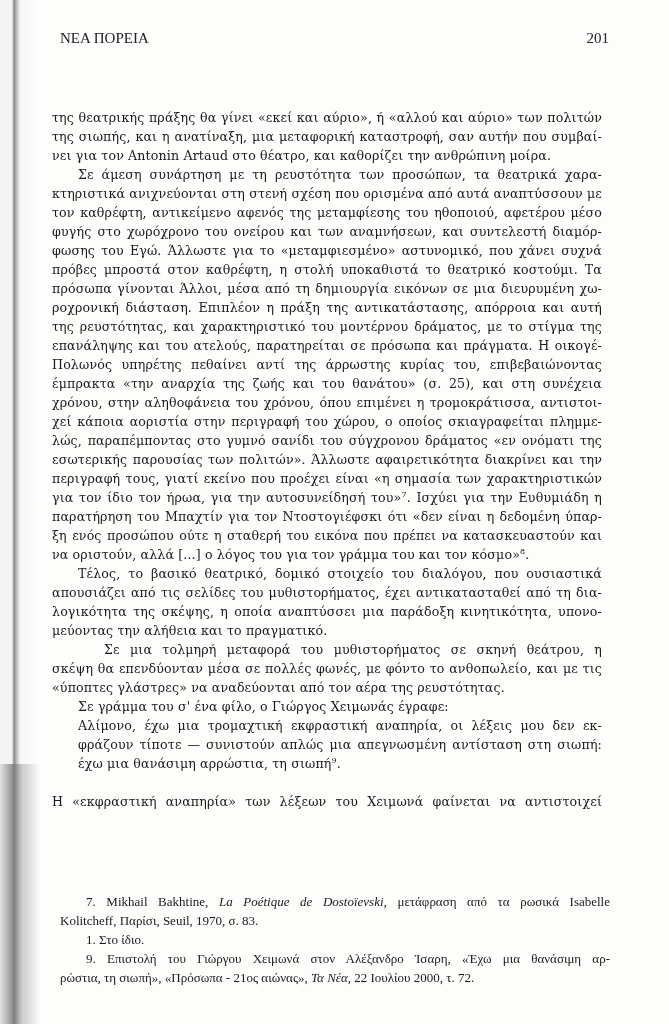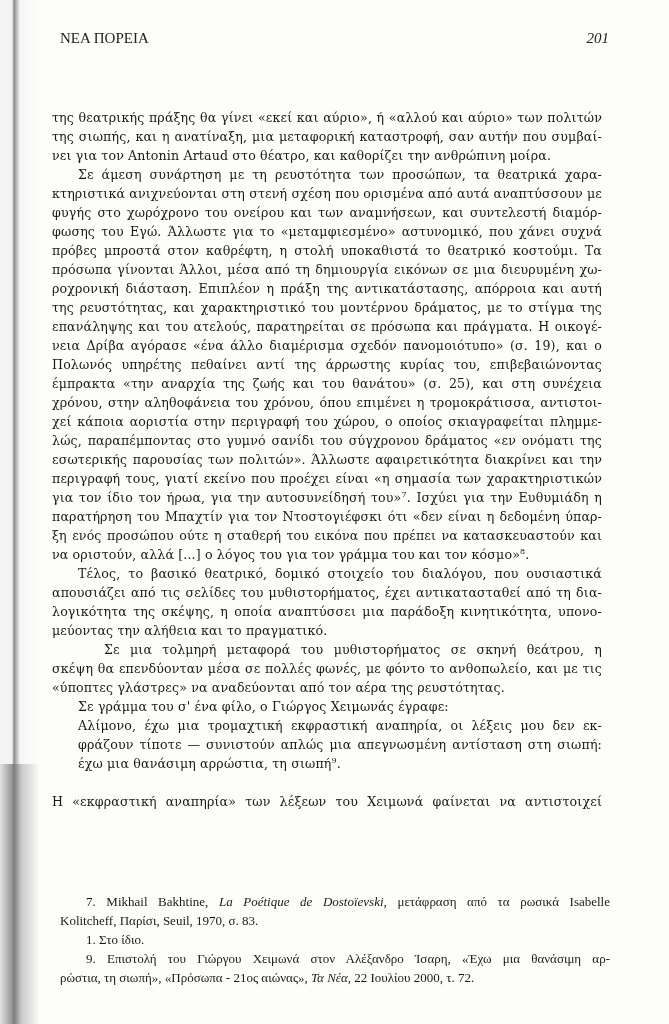--- a/index.html
+++ b/index.html
@@ -16,21 +16,21 @@
   .gutter-bottom {
     position: absolute; left: 0; bottom: 0; width: 40px; height: 260px;
     background: linear-gradient(to right, #e0e0e0 0px, #9a9a9a 10px, #7a7a7a 14px, #c8c8c8 22px, rgba(253,253,252,0) 40px);
     opacity: 0.9;
   }
   .running-head {
     position: absolute; top: 30px; left: 60px; right: 60px;
     font-family: "Liberation Serif", serif; font-size: 15px; color: #222;
   }
   .running-head .title { position: absolute; left: 0; }
-  .running-head .pageno { position: absolute; right: 0; font-style: italic; }
+  .running-head .pageno { position: absolute; right: 0; }
   .body-text {
     position: absolute; left: 52px; top: 108px; width: 550px;
     font-size: 12.6px; line-height: 19px; text-align: justify;
     letter-spacing: 0.15px;
   }
   .line { display: block; white-space: nowrap; height: 19px; text-align: justify; text-align-last: justify; }
   .line.last { text-align-last: left; }
   .ind1 { padding-left: 26px; }
   .ind2 { padding-left: 52px; }
   .quote { padding-left: 26px; }
@@ -56,28 +56,28 @@
   <span class="pageno">201</span>
 </div>
 
 <div class="body-text">
   <span class="line">της θεατρικής πράξης θα γίνει «εκεί και αύριο», ή «αλλού και αύριο» των πολιτών</span>
   <span class="line">της σιωπής, και η ανατίναξη, μια μεταφορική καταστροφή, σαν αυτήν που συμβαί-</span>
   <span class="line last">νει για τον Antonin Artaud στο θέατρο, και καθορίζει την ανθρώπινη μοίρα.</span>
 
   <span class="line ind1">Σε άμεση συνάρτηση με τη ρευστότητα των προσώπων, τα θεατρικά χαρα-</span>
   <span class="line">κτηριστικά ανιχνεύονται στη στενή σχέση που ορισμένα από αυτά αναπτύσσουν με</span>
+  <span class="line">τον καθρέφτη, αντικείμενο αφενός της μεταμφίεσης του ηθοποιού, αφετέρου μέσο</span>
   <span class="line">φυγής στο χωρόχρονο του ονείρου και των αναμνήσεων, και συντελεστή διαμόρ-</span>
   <span class="line">φωσης του Εγώ. Άλλωστε για το «μεταμφιεσμένο» αστυνομικό, που χάνει συχνά</span>
   <span class="line">πρόβες μπροστά στον καθρέφτη, η στολή υποκαθιστά το θεατρικό κοστούμι. Τα</span>
   <span class="line">πρόσωπα γίνονται Άλλοι, μέσα από τη δημιουργία εικόνων σε μια διευρυμένη χω-</span>
   <span class="line">ροχρονική διάσταση. Επιπλέον η πράξη της αντικατάστασης, απόρροια και αυτή</span>
   <span class="line">της ρευστότητας, και χαρακτηριστικό του μοντέρνου δράματος, με το στίγμα της</span>
   <span class="line">επανάληψης και του ατελούς, παρατηρείται σε πρόσωπα και πράγματα. Η οικογέ-</span>
-  <span class="line">νεια Δρίβα αγόρασε «ένα άλλο διαμέρισμα σχεδόν πανομοιότυπο» (σ. 19), και ο</span>
   <span class="line">Πολωνός υπηρέτης πεθαίνει αντί της άρρωστης κυρίας του, επιβεβαιώνοντας</span>
   <span class="line">έμπρακτα «την αναρχία της ζωής και του θανάτου» (σ. 25), και στη συνέχεια</span>
   <span class="line">χρόνου, στην αληθοφάνεια του χρόνου, όπου επιμένει η τρομοκράτισσα, αντιστοι-</span>
   <span class="line">χεί κάποια αοριστία στην περιγραφή του χώρου, ο οποίος σκιαγραφείται πλημμε-</span>
   <span class="line">λώς, παραπέμποντας στο γυμνό σανίδι του σύγχρονου δράματος «εν ονόματι της</span>
   <span class="line">εσωτερικής παρουσίας των πολιτών». Άλλωστε αφαιρετικότητα διακρίνει και την</span>
   <span class="line">περιγραφή τους, γιατί εκείνο που προέχει είναι «η σημασία των χαρακτηριστικών</span>
   <span class="line"><span>για τον ίδιο τον ήρωα, για την αυτοσυνείδησή του»</span><sup>7</sup><span>. Ισχύει για την Ευθυμιάδη η</span></span>
   <span class="line">παρατήρηση του Μπαχτίν για τον Ντοστογιέφσκι ότι «δεν είναι η δεδομένη ύπαρ-</span>
   <span class="line">ξη ενός προσώπου ούτε η σταθερή του εικόνα που πρέπει να κατασκευαστούν και</span>

